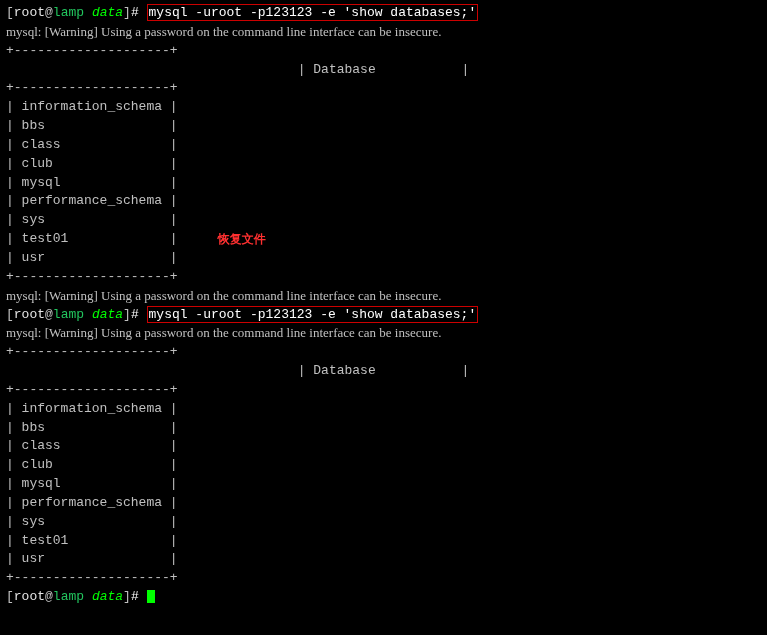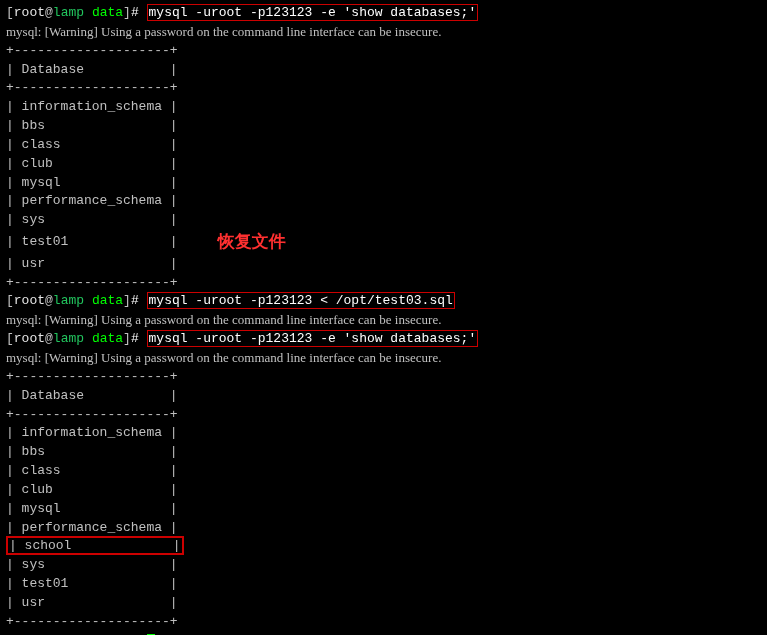--- a/index.html
+++ b/index.html
@@ -22,44 +22,46 @@
       color: #c0c0c0;
     }
     .prompt-root {
       color: #e5e5e5;
     }
     .prompt-host {
       color: #22c55e;
     }
     .prompt-dir {
       color: #00ff00;
+      font-style: italic;
     }
     .prompt-hash {
       color: #ffffff;
     }
     .cmd-highlight {
       background-color: #000000;
       color: #ffffff;
       border: 1.5px solid #cc0000;
       padding: 0 1px;
       display: inline;
     }
     .warning-text {
       color: #c0c0c0;
       font-family: Liberation Serif, serif;
     }
     .table-line {
       color: #c0c0c0;
     }
     .db-header {
       color: #c0c0c0;
+      text-align: center;
     }
     .annotation-red {
       color: #ff3030;
-      font-size: 17px;
+      font-size: 12px;
       font-family: 'SimHei', 'Microsoft YaHei', sans-serif;
       font-weight: bold;
     }
     .school-highlight {
       border: 2px solid #cc0000;
       color: #c0c0c0;
       display: inline;
       padding: 0 1px;
     }
     .cursor-block {
@@ -98,40 +100,38 @@
   <div class="line">| sys                |</div>
 
   <div style="display:flex; align-items:center;">
     <span class="line">| test01             |</span>
     <span style="margin-left: 40px;" class="annotation-red">恢复文件</span>
   </div>
   <div class="line">| usr                |</div>
 
   <div class="line table-line">+--------------------+</div>
 
-  <div class="line"><span class="prompt-bracket">[</span><span class="prompt-root">root</span><span>@</span><span class="prompt-host">lamp</span> <span class="prompt-dir">data</span>]<span class="prompt-hash">#</span> <span class="cmd-highlight">mysql -uroot -p123123 &lt; /opt/test03.sql</span></div>
 
   <div class="line warning-text">mysql: [Warning] Using a password on the command line interface can be insecure.</div>
 
   <div class="line"><span class="prompt-bracket">[</span><span class="prompt-root">root</span><span>@</span><span class="prompt-host">lamp</span> <span class="prompt-dir">data</span>]<span class="prompt-hash">#</span> <span class="cmd-highlight">mysql -uroot -p123123 -e 'show databases;'</span></div>
 
   <div class="line warning-text">mysql: [Warning] Using a password on the command line interface can be insecure.</div>
 
   <div class="line table-line">+--------------------+</div>
   <div class="line db-header">| Database           |</div>
   <div class="line table-line">+--------------------+</div>
 
   <div class="line">| information_schema |</div>
   <div class="line">| bbs                |</div>
   <div class="line">| class              |</div>
   <div class="line">| club               |</div>
   <div class="line">| mysql              |</div>
   <div class="line">| performance_schema |</div>
 
-  <div class="line"><span class="school-highlight">| school             |</span></div>
 
   <div class="line">| sys                |</div>
   <div class="line">| test01             |</div>
   <div class="line">| usr                |</div>
 
   <div class="line table-line">+--------------------+</div>
 
   <div class="line"><span class="prompt-bracket">[</span><span class="prompt-root">root</span><span>@</span><span class="prompt-host">lamp</span> <span class="prompt-dir">data</span>]<span class="prompt-hash">#</span> <span class="cursor-block"></span></div>
 
 </div>

